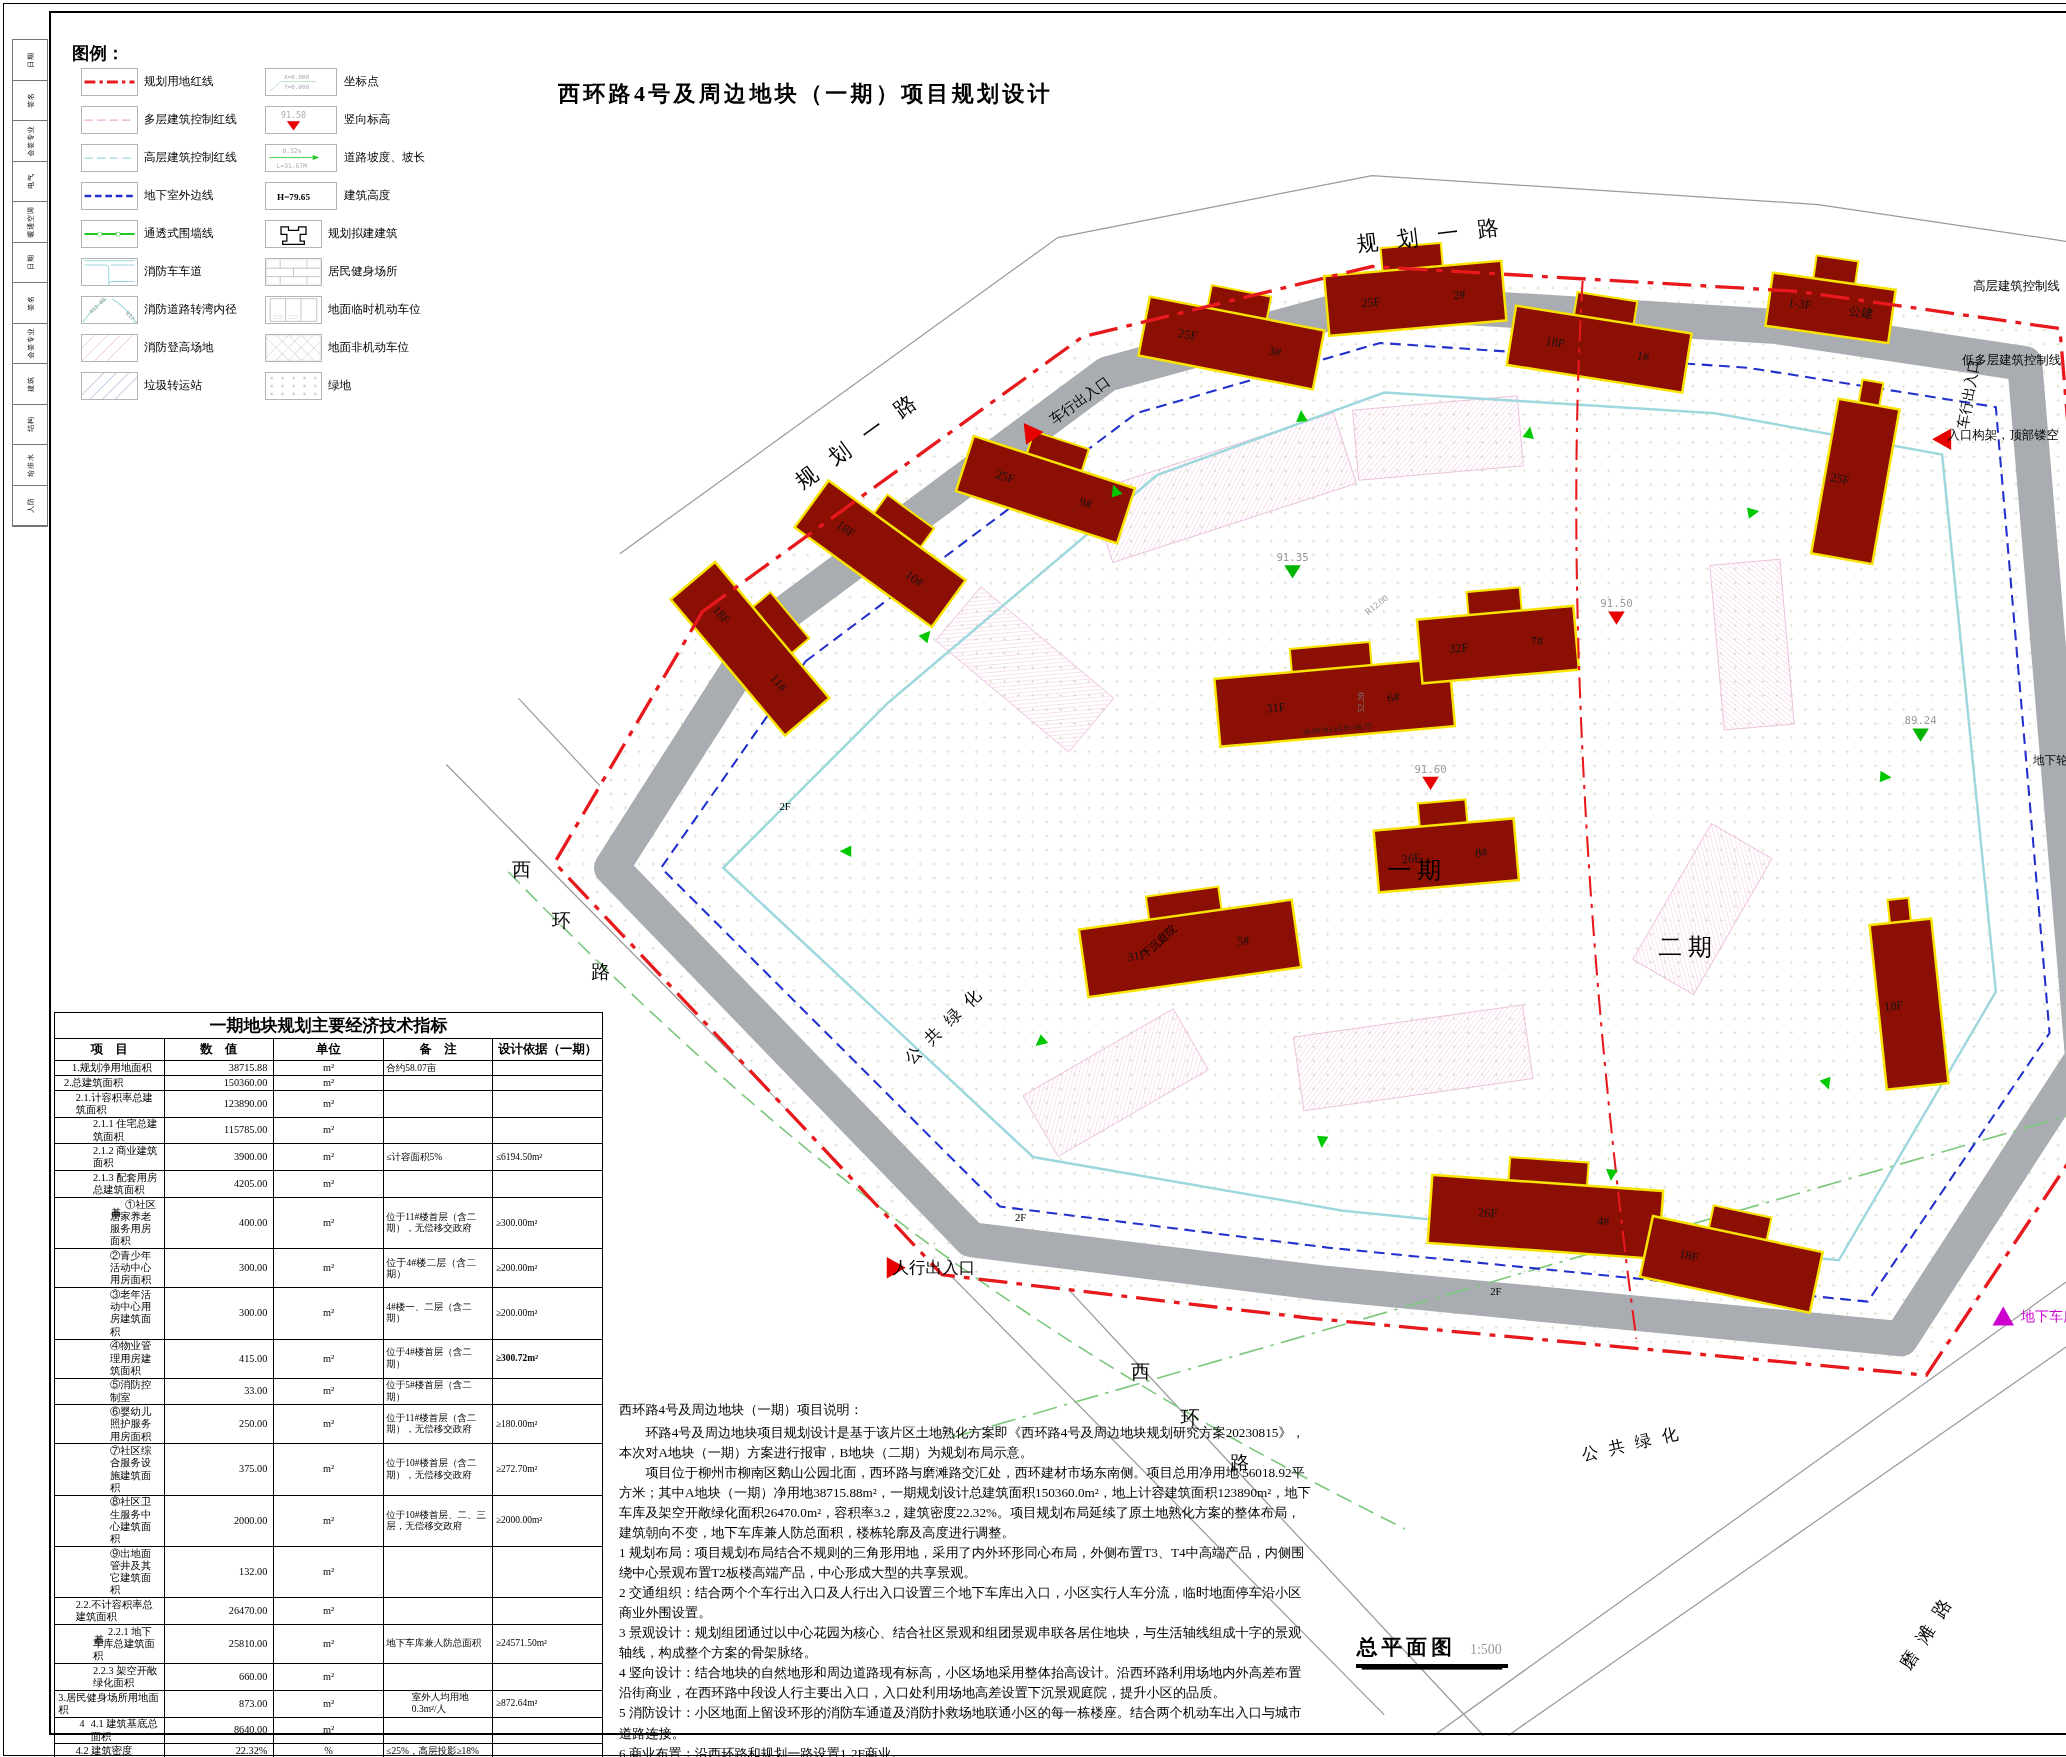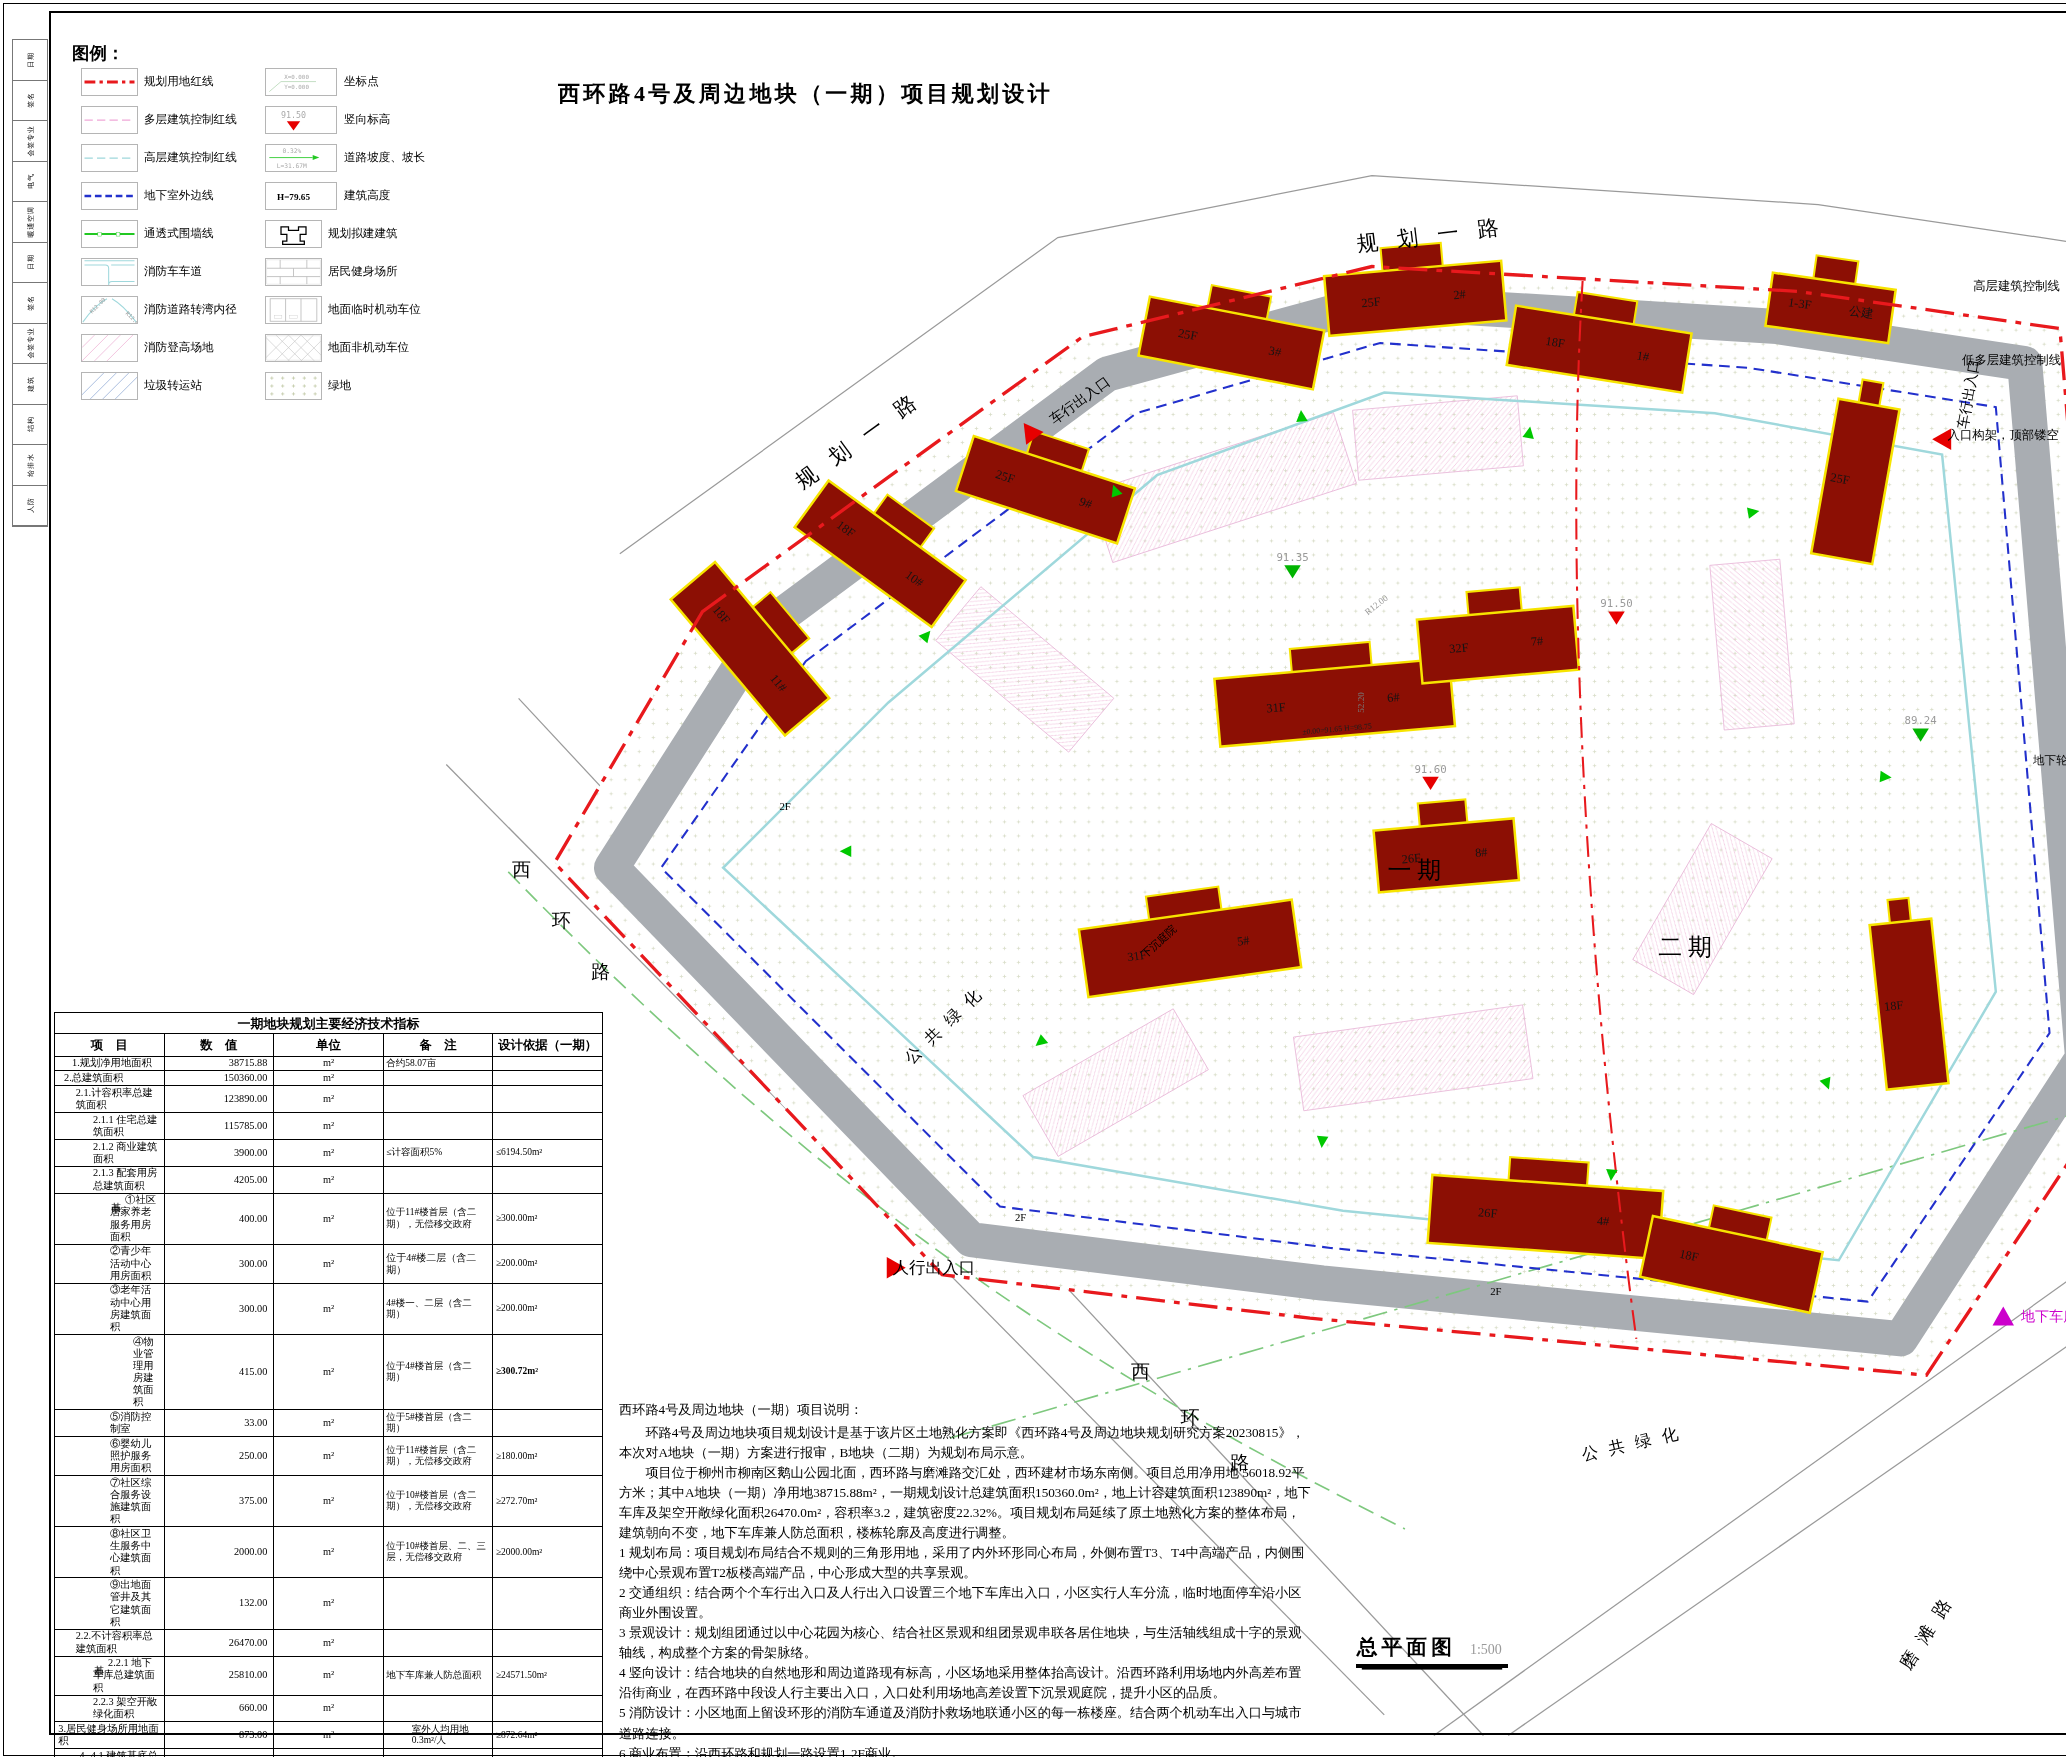--- a/index.html
+++ b/index.html
@@ -14,21 +14,21 @@
   .lg-item{position:absolute;height:27px;}
   .lg-swatch{position:absolute;left:0;top:0;width:55px;height:26px;border:0.4px solid #b5b5b5;background:#fff;}
   .lg-swatch svg{display:block;}
   .lg-label{position:absolute;left:63px;top:5.8px;font-size:11.6px;white-space:nowrap;}
   
   #page-title{left:558px;top:79px;font-size:22px;font-weight:bold;letter-spacing:3.3px;}
   
   #tab-wrap{left:54px;top:1012px;width:549px;}
   #main-table{border-collapse:collapse;width:100%;table-layout:fixed;}
   #main-table td,#main-table th{border:0.8px solid #000;font-size:10.3px;line-height:1.18;padding:0.8px 2.5px;vertical-align:middle;font-weight:normal;}
-  #main-table .t-title{font-size:13px;font-weight:bold;text-align:center;padding:2.5px 0;}
+  #main-table .t-title{font-size:17px;font-weight:bold;text-align:center;padding:2.5px 0;}
   #main-table .t-head{font-size:12.4px;text-align:center;font-weight:bold;padding:3.3px 0;}
   #main-table td.num{text-align:right;padding-right:5.8px;white-space:nowrap;}
   #main-table td.ctr{text-align:center;}
   .side-mark{float:left;writing-mode:vertical-rl;text-orientation:upright;font-size:10px;margin:0 3.3px 0 0;letter-spacing:1.7px;}
   
   #desc{left:619px;top:1400px;width:694px;font-size:13.2px;line-height:1.52;}
   #desc .d-title{margin:0 0 2.5px 0;}
   #desc p{margin:0;}
   #desc p.ind{text-indent:2em;}
   
@@ -640,21 +640,21 @@
             <td style="font-size: 9.5px;">≥200.00m²</td>
           </tr>
           <tr>
             <td style="padding-left: 55px;"><span>③老年活动中心用房建筑面积</span></td>
             <td class="num">300.00</td>
             <td class="ctr">m²</td>
             <td style="font-size: 9.5px;">4#楼一、二层（含二期）</td>
             <td style="font-size: 9.5px;">≥200.00m²</td>
           </tr>
           <tr>
-            <td style="padding-left: 78px;"><span>④物业管理用房建筑面积</span></td>
+            <td style="padding-left: 55px;"><span>④物业管理用房建筑面积</span></td>
             <td class="num">415.00</td>
             <td class="ctr">m²</td>
             <td style="font-size: 9.5px;">位于4#楼首层（含二期）</td>
             <td style="font-size: 9.5px; font-weight: bold;">≥300.72m²</td>
           </tr>
           <tr>
             <td style="padding-left: 55px;"><span>⑤消防控制室</span></td>
             <td class="num">33.00</td>
             <td class="ctr">m²</td>
             <td style="font-size: 9.5px;">位于5#楼首层（含二期）</td>

